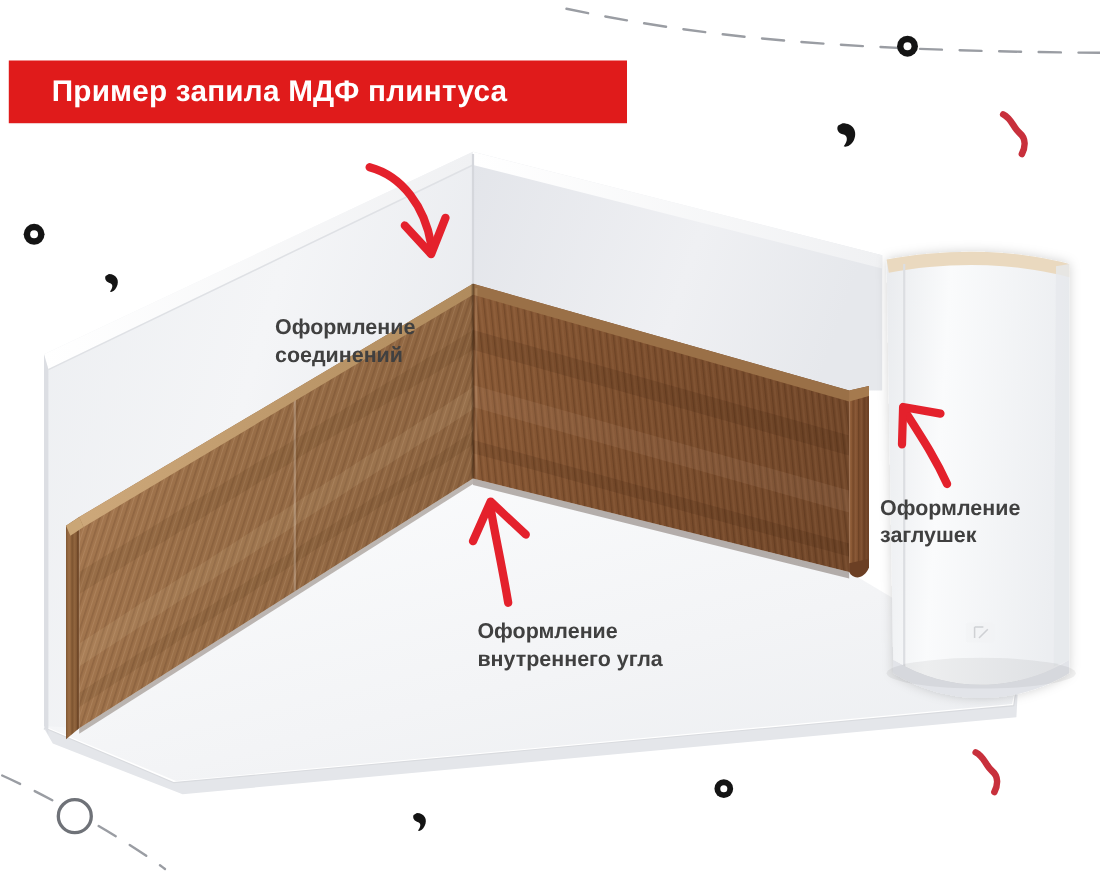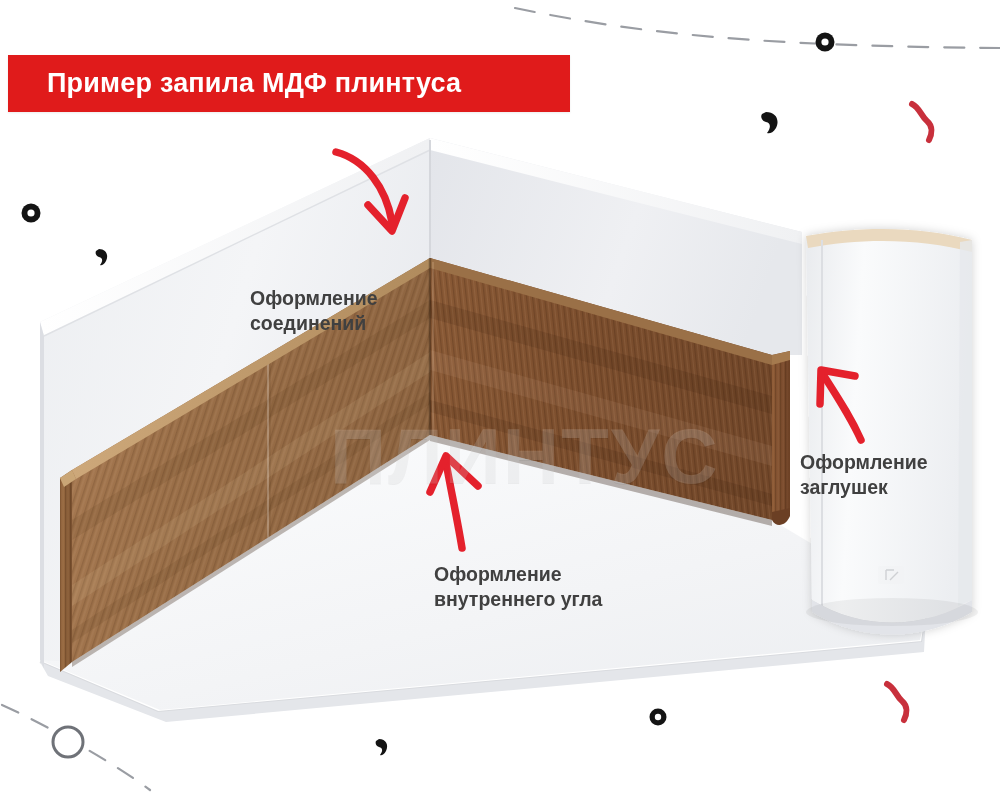--- a/index.html
+++ b/index.html
@@ -273,21 +273,20 @@
       <path d="M462,548 C456,512 450,486 446,462" fill="none" stroke="#e4212c" stroke-width="7.5" stroke-linecap="round"></path>
       <path d="M430,492 L446,456 L478,486" fill="none" stroke="#e4212c" stroke-width="7.5" stroke-linecap="round" stroke-linejoin="round"></path>
     </g>
 
     <g>
       <path d="M861,440 C852,420 842,404 824,376" fill="none" stroke="#e4212c" stroke-width="7.5" stroke-linecap="round"></path>
       <path d="M820,404 L821,370 L855,376" fill="none" stroke="#e4212c" stroke-width="7.5" stroke-linecap="round" stroke-linejoin="round"></path>
     </g>
   </svg>
 
-  <div class="watermark w2">ПЛИНТУС</div>
 
   <div class="banner">
     <div class="banner-text">Пример запила МДФ плинтуса</div>
   </div>
 
   <div class="label l-joints">Оформление
 соединений</div>
 
   <div class="label l-inner">Оформление
 внутреннего угла</div>

